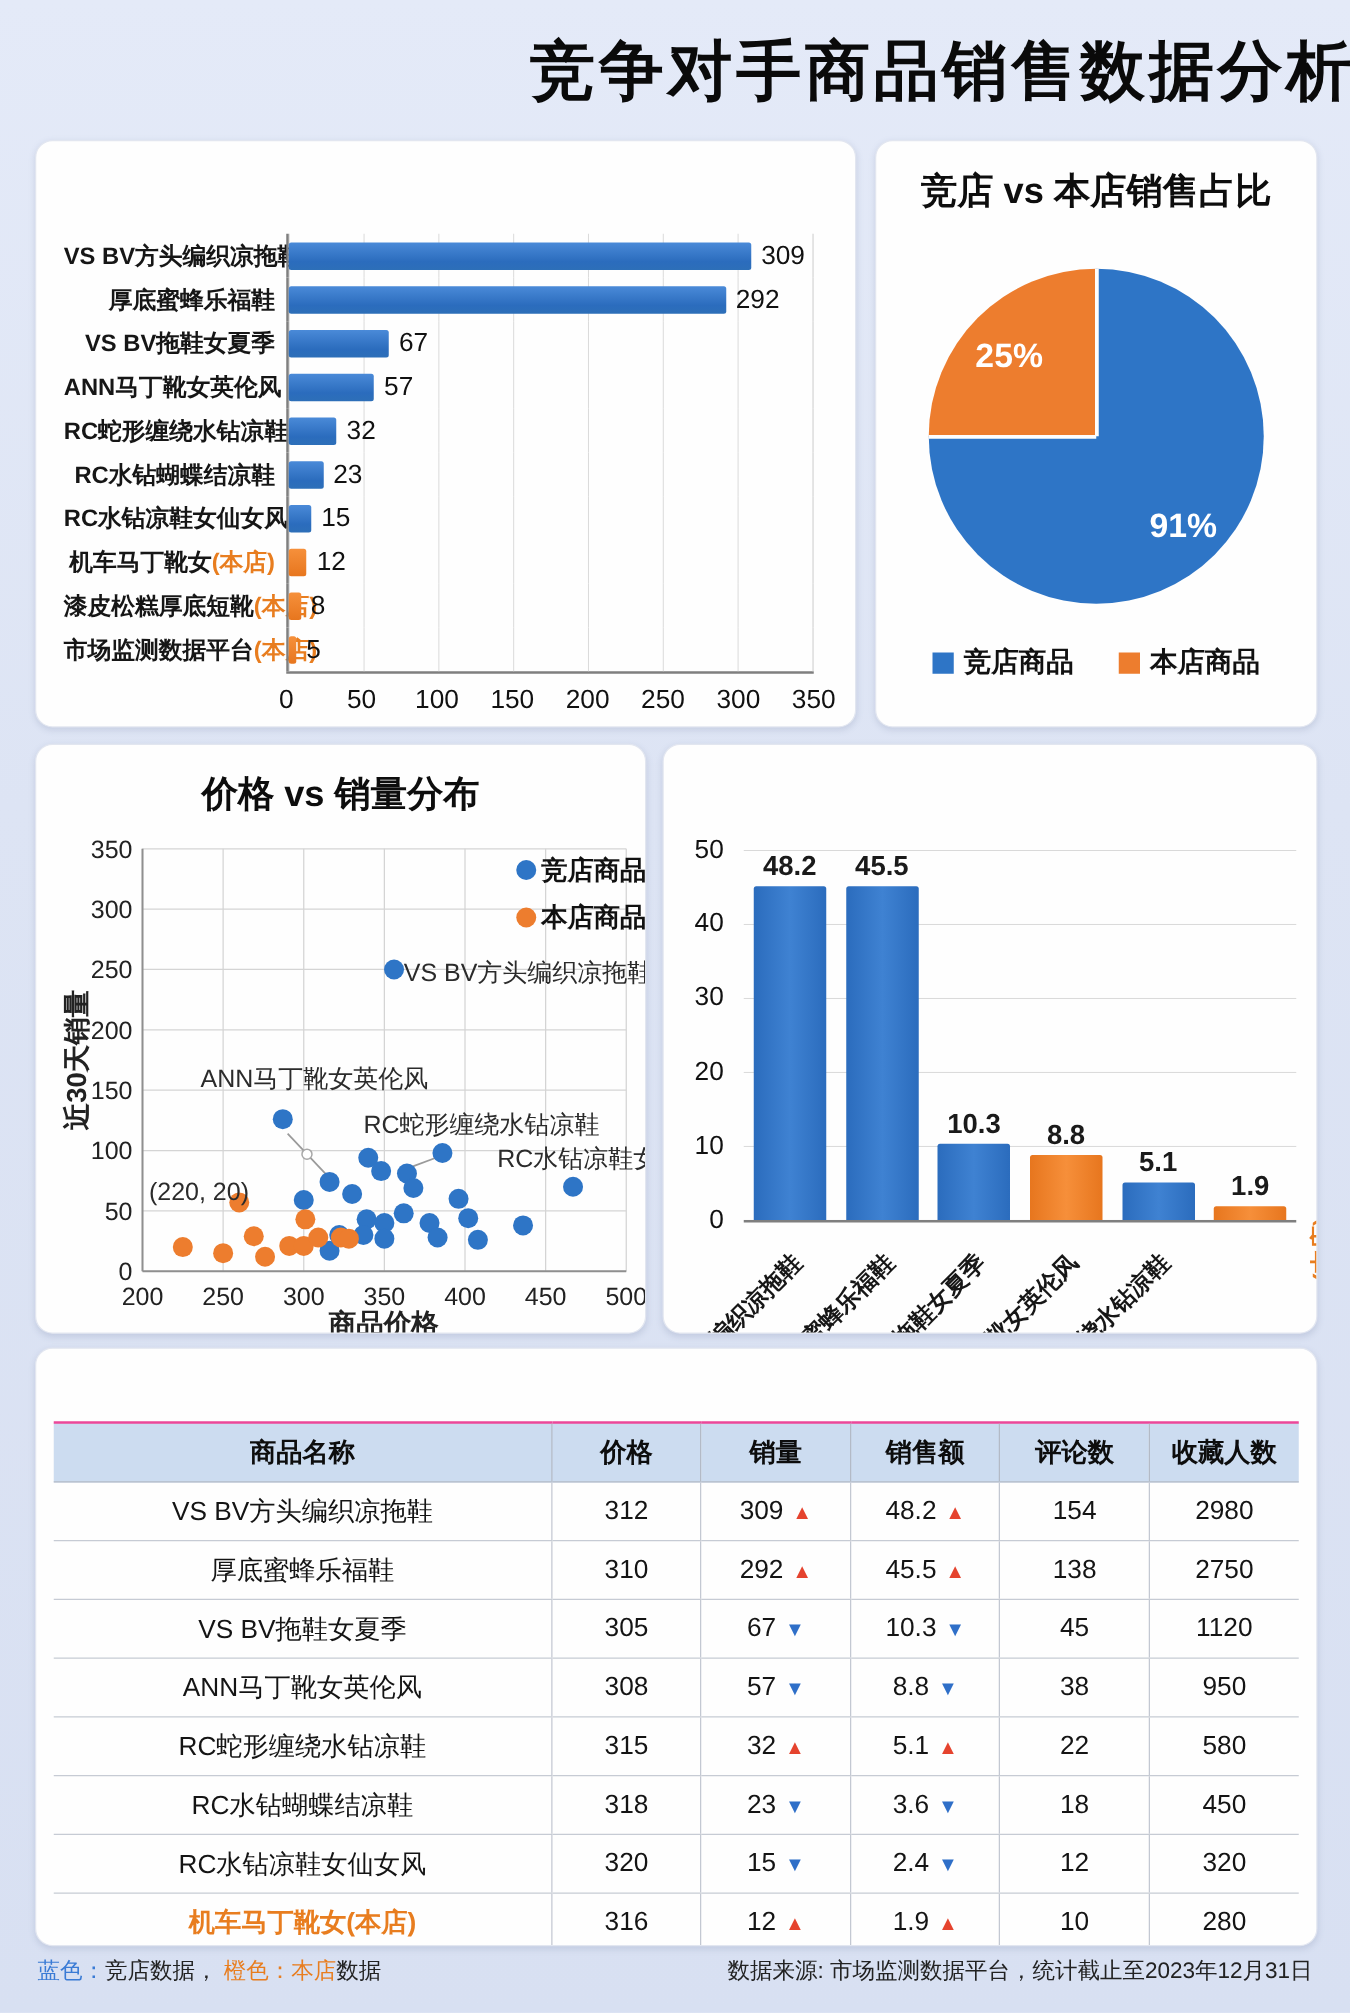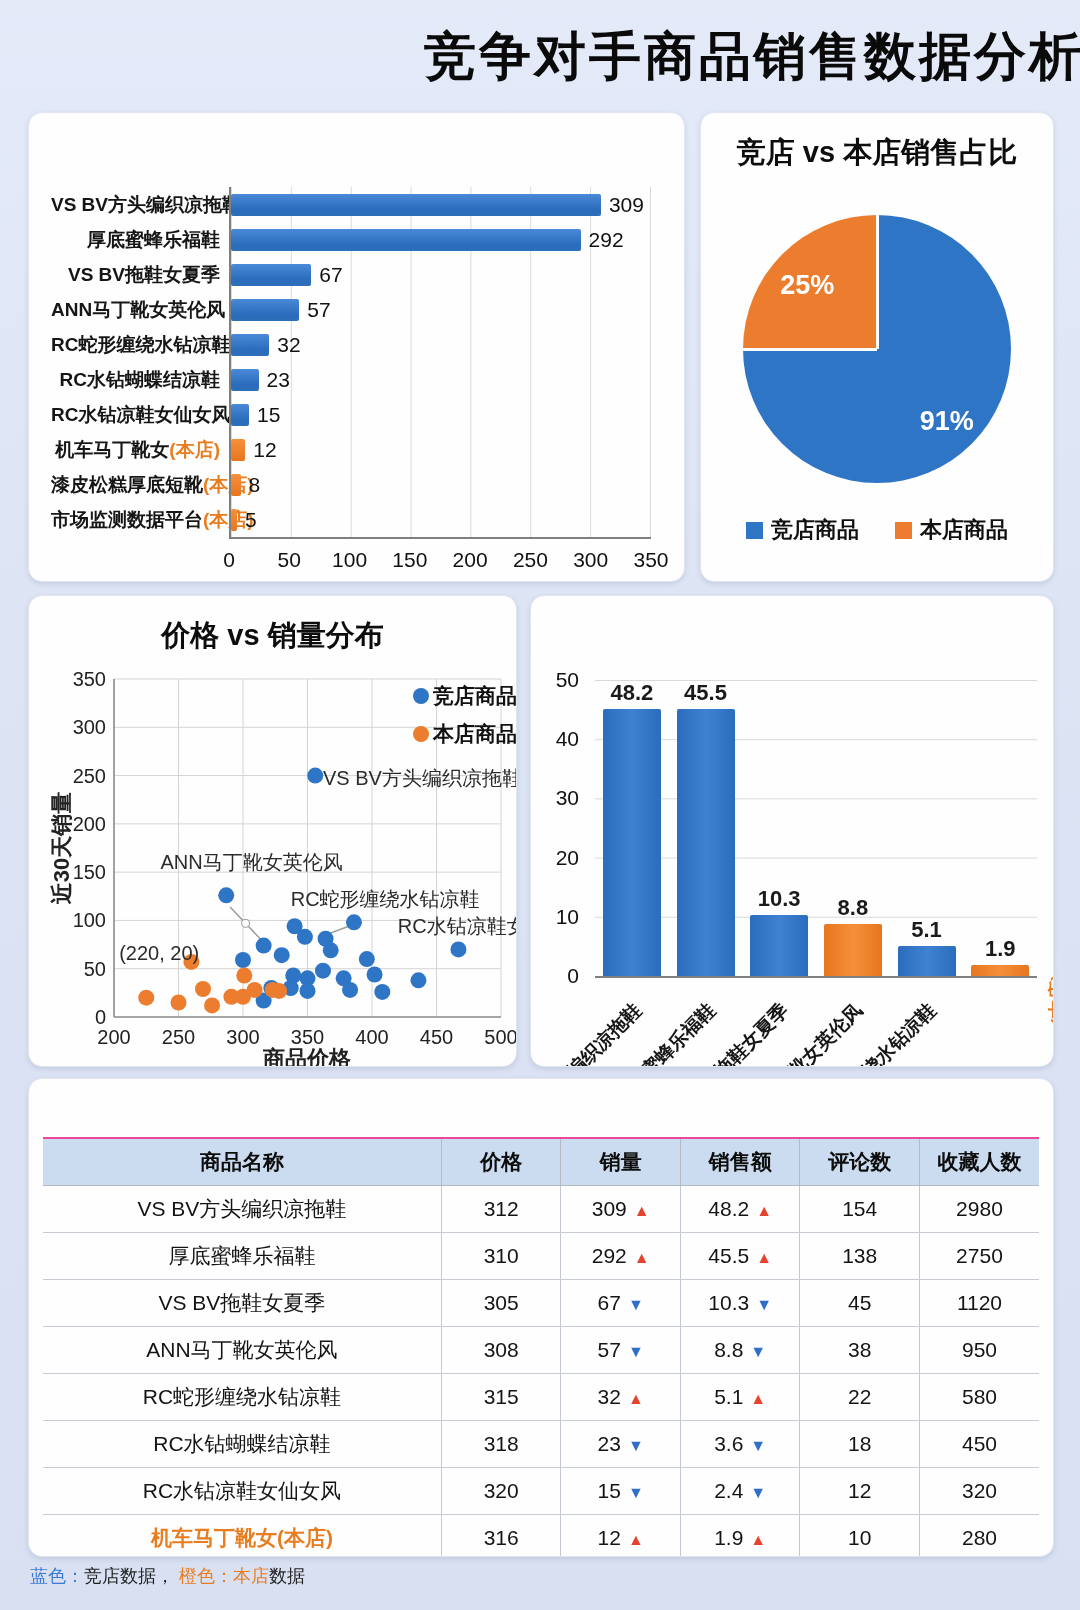--- a/index.html
+++ b/index.html
@@ -420,15 +420,16 @@
             <td>1.9<span class="arrow up">▲</span></td>
             <td>10</td>
             <td>280</td>
           </tr>
         </tbody>
     </table>
   </section>
 
   <div class="footer">
     <div><span class="c-blue-t">蓝色：</span><span class="c-dark-t">竞店数据， </span><span class="c-orange-t">橙色：</span><span class="c-orange-t">本店</span><span class="c-dark-t">数据</span></div>
+    <div>数据来源: 市场监测数据平台，统计截止至2023年12月31日</div>
   </div>
 
 </div>
 
 </body></html>

